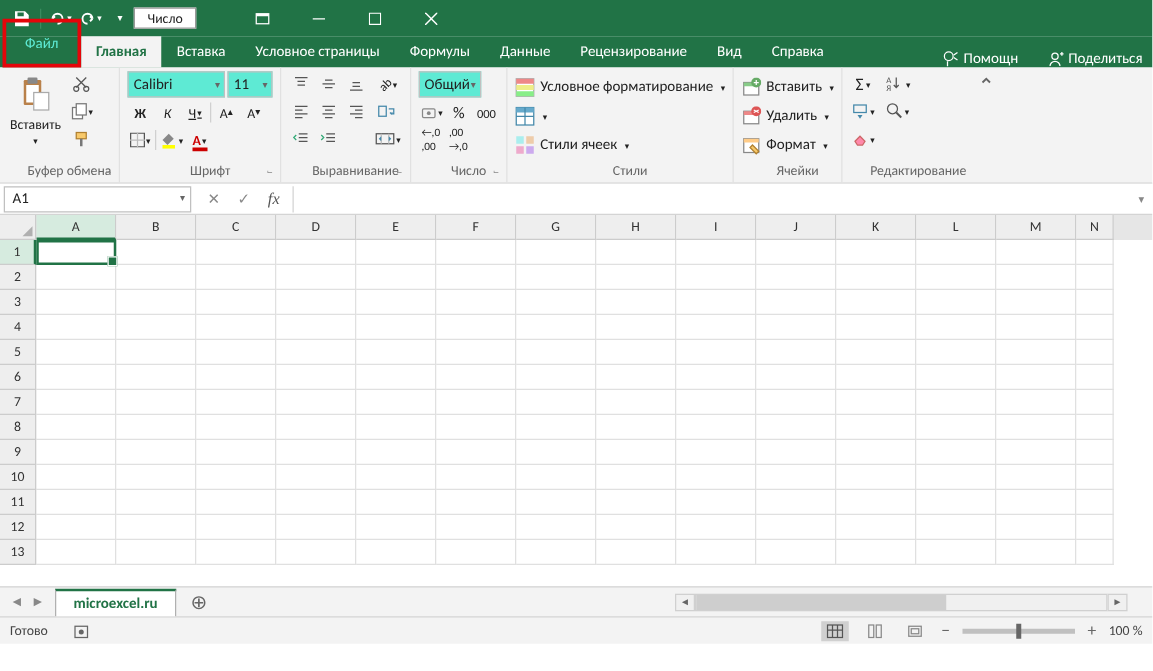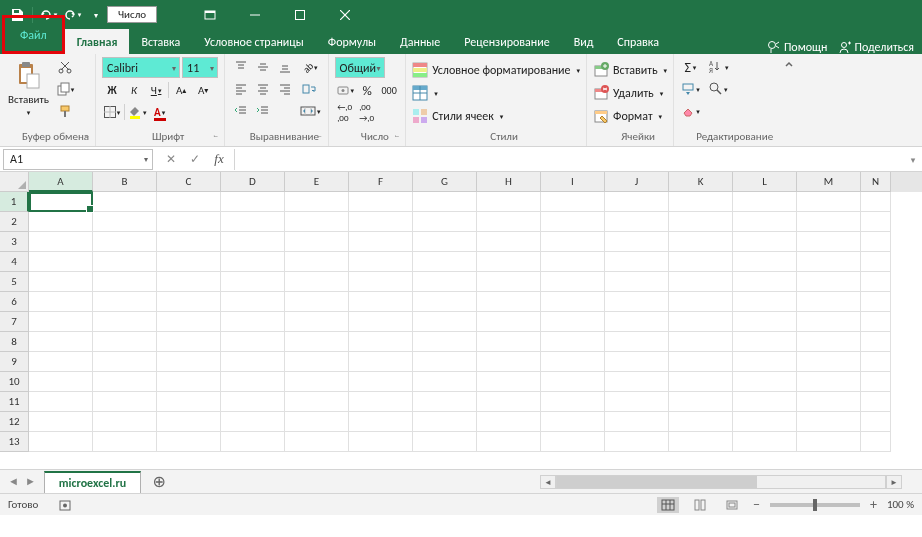--- a/index.html
+++ b/index.html
@@ -13,21 +13,21 @@
 .title { flex: 1; text-align: center; font-size: 12px; }
 .login-btn { background: #fff; color: #222; border: 1px solid #999; padding: 1px 10px; font-size: 11px; margin-right: 30px; cursor: pointer; }
 .win-btns { display: flex; }
 .win-btn { width: 45px; height: 29px; display: flex; align-items: center; justify-content: center; cursor: pointer; }
 
 
 .tabstrip { height: 25px; background: #217346; display: flex; align-items: flex-end; padding-left: 2px; }
 .file-tab { height: 39px; padding: 4px 15px; color: #5eead4; font-size: 12px; border: 3px solid #e4050a; cursor: pointer; display: flex; align-items: center; }
 .tab { height: 25px; padding: 0 12px; color: #fff; font-size: 12px; cursor: pointer; display: flex; align-items: center; }
 .tab.active { background: #f3f3f3; color: #217346; font-weight: 600; }
-.tab-right { margin-left: auto; display: flex; align-items: center; color: #fff; padding-right: 8px; gap: 11px; font-size: 12px; }
+.tab-right { margin-left: auto; display: flex; align-items: center; color: #fff; padding-right: 8px; gap: 24px; font-size: 12px; }
 .tab-right span { cursor: pointer; display: flex; align-items: center; gap: 4px; }
 
 
 .ribbon { height: 93px; background: #f3f3f3; border-bottom: 1px solid #d4d4d4; display: flex; }
 .group { border-right: 1px solid #e1e1e1; padding: 3px 6px 0; display: flex; flex-direction: column; }
 .group-body { flex: 1; display: flex; gap: 4px; align-items: flex-start; }
 .group-label { text-align: center; font-size: 11px; color: #666; padding: 2px 0 3px; position: relative; margin-left: 16px; }
 .group-label::after { content: '⌐'; transform: rotate(180deg) scaleX(-1); position: absolute; right: 0; bottom: 3px; font-size: 9px; color: #888; cursor: pointer; }
 .group-label.nolauncher::after { content: ''; }
 .btn-lg { display: flex; flex-direction: column; align-items: center; gap: 2px; cursor: pointer; padding: 2px; font-size: 11px; }

